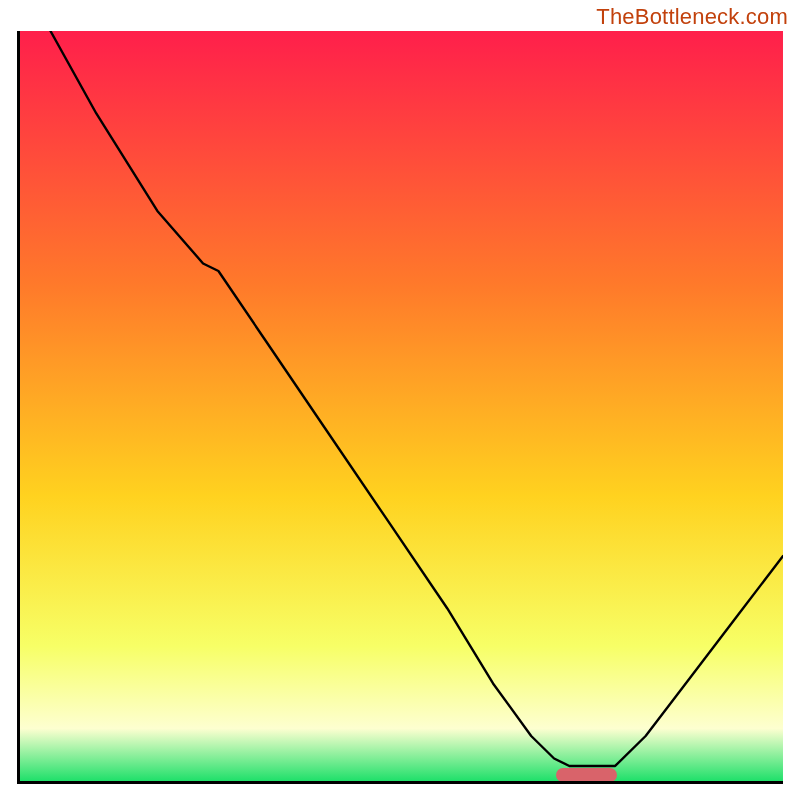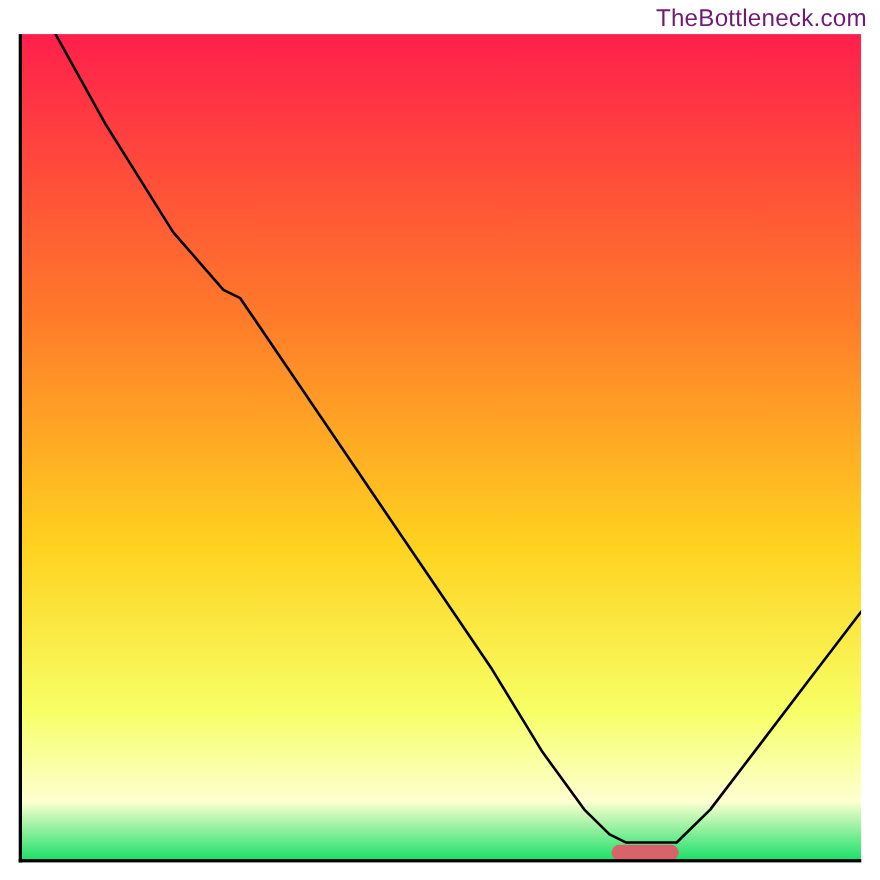--- a/index.html
+++ b/index.html
@@ -10,21 +10,21 @@
     overflow: hidden;
     background: #ffffff;
     font-family: Arial, Helvetica, sans-serif;
   }
   .watermark {
     position: absolute;
     top: 4px;
     right: 12px;
     font-size: 22px;
     font-weight: 500;
-    color: #701a75;
+    color: #c2410c;
     letter-spacing: 0.2px;
     z-index: 10;
   }
   .plot-frame {
     position: absolute;
     left: 17px;
     top: 31px;
     width: 766px;
     height: 753px;
     border-left: 3px solid #000;

